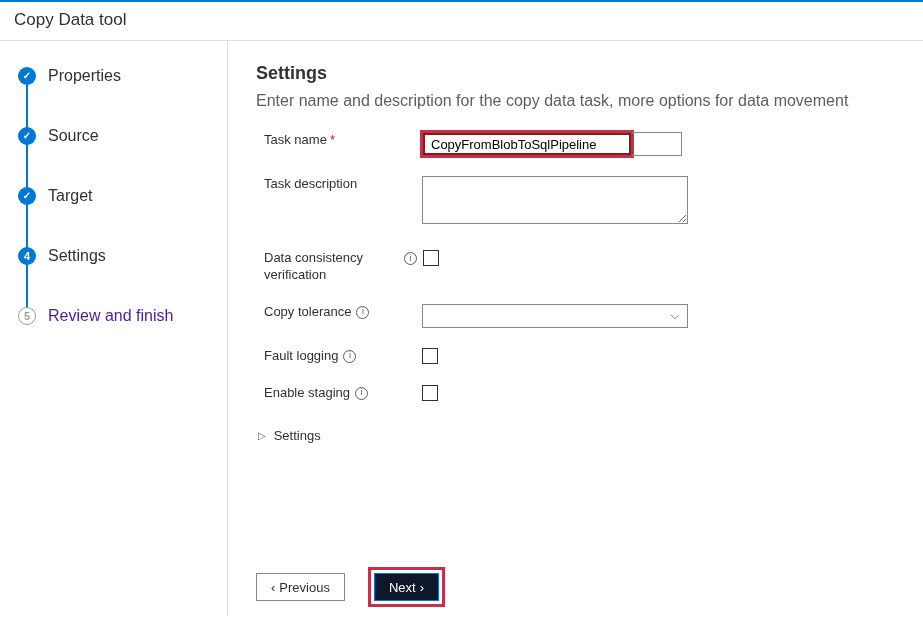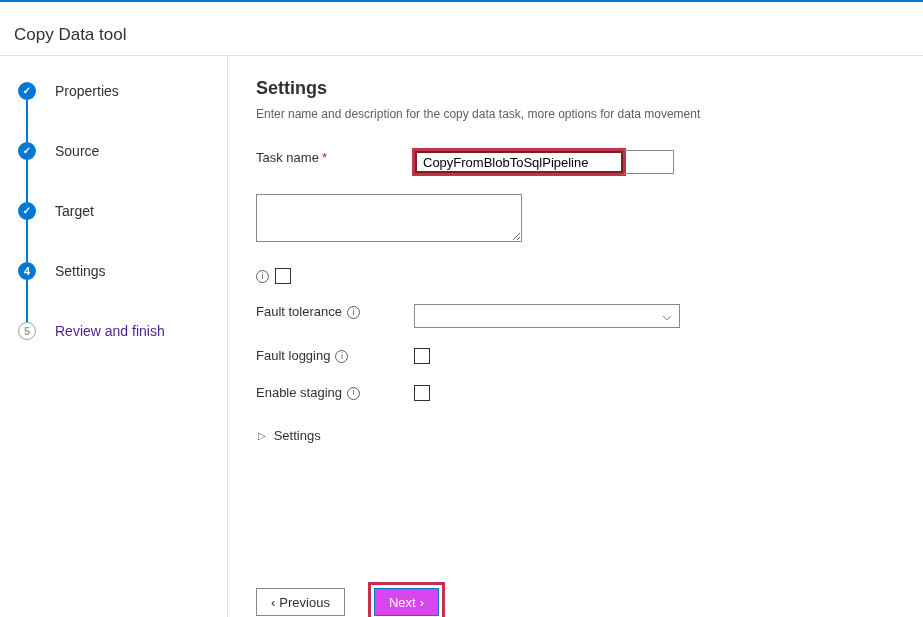--- a/index.html
+++ b/index.html
@@ -7,21 +7,21 @@
     font-family: "Segoe UI", -apple-system, sans-serif;
     font-size: 13px;
     color: #323130;
     background: #fff;
     width: 923px;
     height: 617px;
     overflow: hidden;
   }
   .topbar {
     border-top: 2px solid #0078d4;
-    padding: 23px 14px 10px;
+    padding: 8px 14px 10px;
     border-bottom: 1px solid #e1dfdd;
   }
   .title {
     font-size: 17px;
     font-weight: 400;
     color: #323130;
   }
   .layout {
     display: flex;
     height: calc(617px - 42px);
@@ -48,55 +48,56 @@
     justify-content: center;
     font-size: 11px;
     font-weight: 600;
     background: #fff;
     z-index: 2;
     flex-shrink: 0;
   }
   .done .step-bullet { background: #0078d4; color: #fff; }
   .current .step-bullet { background: #0078d4; color: #fff; }
   .pending .step-bullet { border: 1.5px solid #a19f9d; color: #a19f9d; }
-  .step-label { margin-left: 19px; font-size: 14px; color: #323130; }
+  .step-label { margin-left: 12px; font-size: 16px; color: #323130; }
   .pending .step-label { color: #4c1d95; }
   .connector {
     position: absolute;
     left: 26px;
     top: 44px;
     width: 2px;
     height: 228px;
     background: #0078d4;
     z-index: 1;
   }
   .checkmark { font-size: 10px; line-height: 1; }
 
   .main {
     flex: 1;
     padding: 22px 28px 12px 28px;
     display: flex;
     flex-direction: column;
     position: relative;
   }
   .heading { font-size: 18px; font-weight: 600; margin-bottom: 8px; }
-  .subtext { font-size: 12px; color: #605e5c; margin-bottom: 29px; }
+  .subtext { font-size: 16px; color: #605e5c; margin-bottom: 22px; }
   .form-row {
     display: flex;
     align-items: flex-start;
     margin-bottom: 20px;
   }
   .form-label {
     width: 158px;
     flex-shrink: 0;
     font-size: 13px;
     color: #323130;
     display: flex;
     align-items: center;
     line-height: 1.3;
+    margin-left: 8px;
   }
   .req { color: #a4262c; margin-left: 3px; }
   .info-icon {
     display: inline-flex;
     align-items: center;
     justify-content: center;
     width: 13px; height: 13px;
     border: 1px solid #605e5c;
     border-radius: 50%;
     font-size: 9px;
@@ -176,21 +177,21 @@
     font-size: 13px;
     display: inline-flex;
     align-items: center;
     gap: 4px;
     cursor: pointer;
     border: 1px solid #8a8886;
     background: #fff;
     color: #323130;
   }
   .btn.primary {
-    background: #d946ef;
+    background: #0f172a;
     border-color: #0078d4;
     color: #fff;
   }
   .btn-chevron { font-size: 13px; }
   .highlight-wrap {
     outline: 3px solid #c4314b;
     padding: 3px;
     display: inline-flex;
   }
 </style>
@@ -247,35 +248,37 @@
         <span>Task name</span>
         <span class="req">*</span>
       </div>
       <div class="control-area">
         <input class="txt-input highlighted" type="text" value="CopyFromBlobToSqlPipeline" style="">
         <div class="after-highlight"></div>
       </div>
     </div>
 
     <div class="form-row">
+      <div class="form-label">Task description</div>
       <div class="control-area">
         <textarea class="txtarea" style=""></textarea>
       </div>
     </div>
 
     <div class="form-row" style="margin-top:6px;">
+      <div class="form-label" style="max-width:140px;">Data consistency verification</div>
       <div class="control-area" style="align-items:center;">
         <span class="info-icon before-input">i</span>
         <span class="checkbox"></span>
       </div>
     </div>
 
     <div class="form-row">
       <div class="form-label">
-        <span>Fault tolerance</span>
+        <span>Copy tolerance</span>
         <span class="info-icon">i</span>
       </div>
       <div class="control-area">
         <div class="select">
           <span></span>
           <span class="chevron">⌵</span>
         </div>
       </div>
     </div>
 

